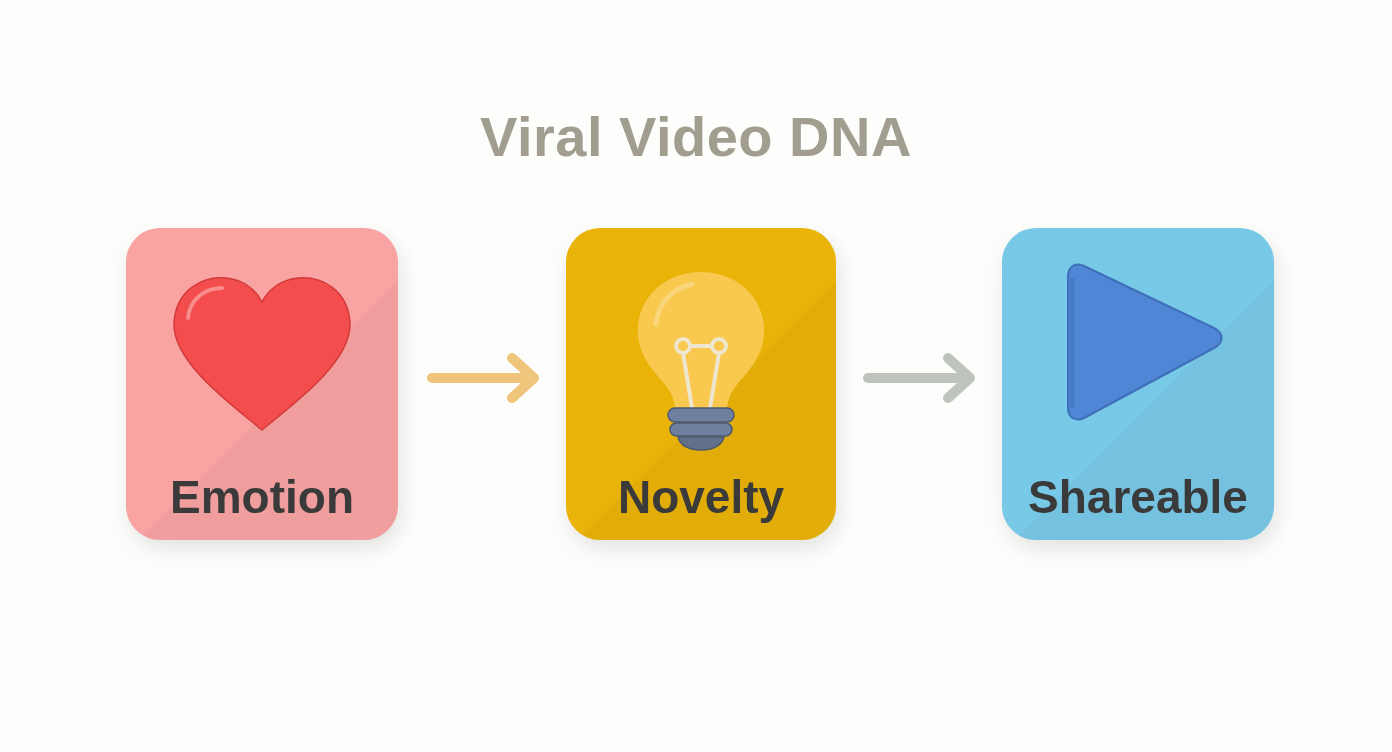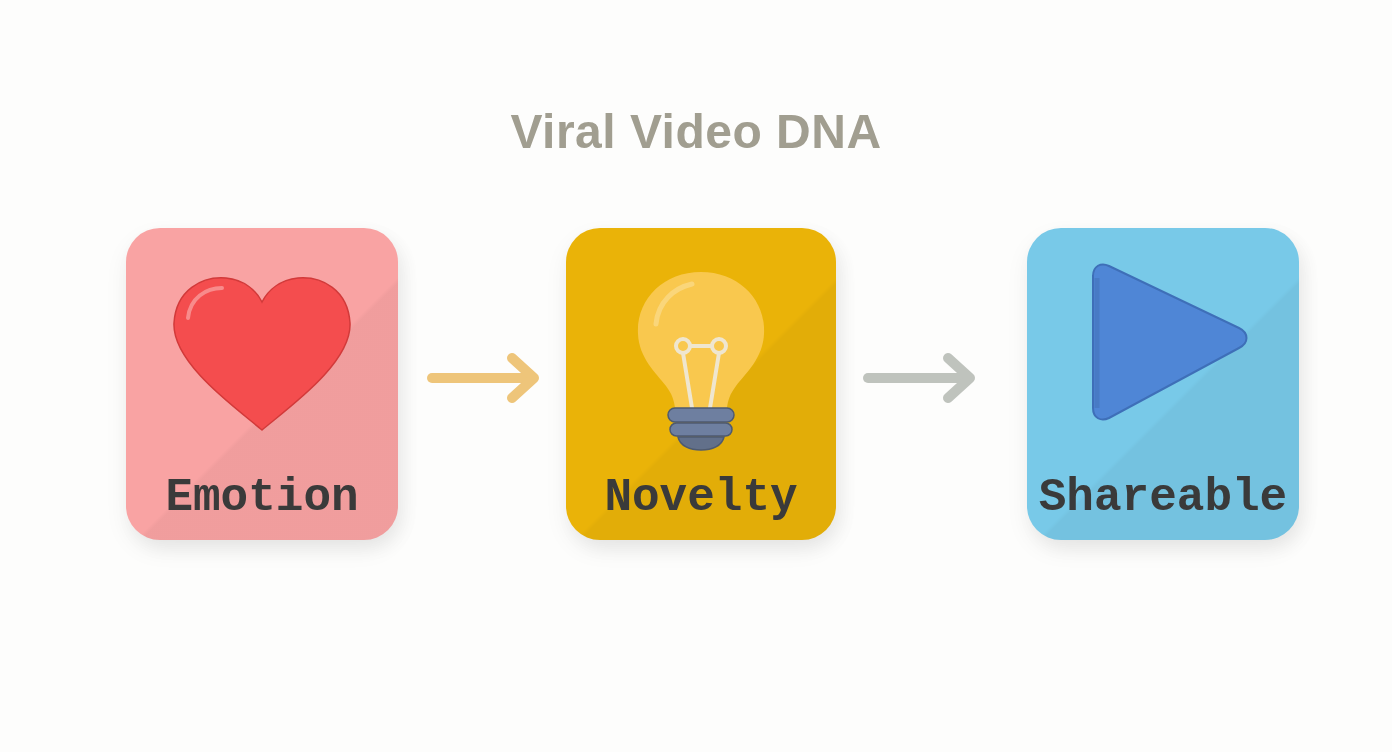--- a/index.html
+++ b/index.html
@@ -4,42 +4,41 @@
   <style>
     html, body { margin: 0; padding: 0; }
     body {
       width: 1392px; height: 752px; overflow: hidden;
       background: #fdfdfc;
       font-family: "Liberation Sans", "DejaVu Sans", sans-serif;
       position: relative;
     }
     .title {
       position: absolute; left: 0; width: 1392px; top: 104px;
-      text-align: center; font-size: 48px; font-weight: bold;
+      text-align: center; font-size: 56px; font-weight: bold;
       color: #a19e90; letter-spacing: 0.5px;
     }
     .card {
       position: absolute; top: 228px; width: 272px; height: 312px;
       border-radius: 34px; overflow: hidden;
       box-shadow: 0 10px 24px rgba(0,0,0,0.06), 6px 8px 18px rgba(0,0,0,0.05);
     }
     .card .shade {
       position: absolute; inset: 0;
       background: linear-gradient(135deg, rgba(0,0,0,0) 55%, rgba(0,0,0,0.035) 56%);
     }
     .card .label {
       position: absolute; left: 0; right: 0; bottom: 16px;
       text-align: center; font-size: 46px; font-weight: bold;
       color: #3a3a3a;
-      font-family: Liberation Mono, monospace;
     }
     .card svg.icon { position: absolute; }
     #card-emotion { left: 126px; background: #f9a3a3; }
     #card-novelty { left: 566px; background: #eab308; width: 270px; }
-    #card-shareable { left: 1002px; background: #78c9e8; width: 272px; margin-left: 25px; }
+    #card-shareable { left: 1002px; background: #78c9e8; width: 272px; }
     .arrow { position: absolute; top: 350px; }
   </style>
 </head>
 <body>
 
 <div class="title">Viral Video DNA</div>
 
 <div id="card-emotion" class="card">
   <div class="shade"></div>
   <svg class="icon" width="272" height="312" viewBox="0 0 272 312">

